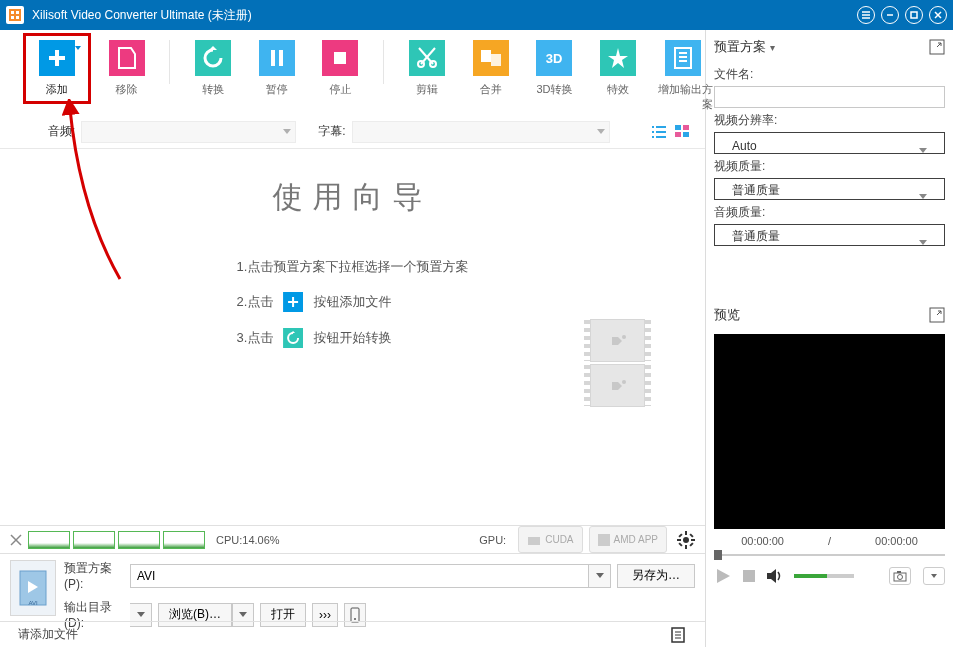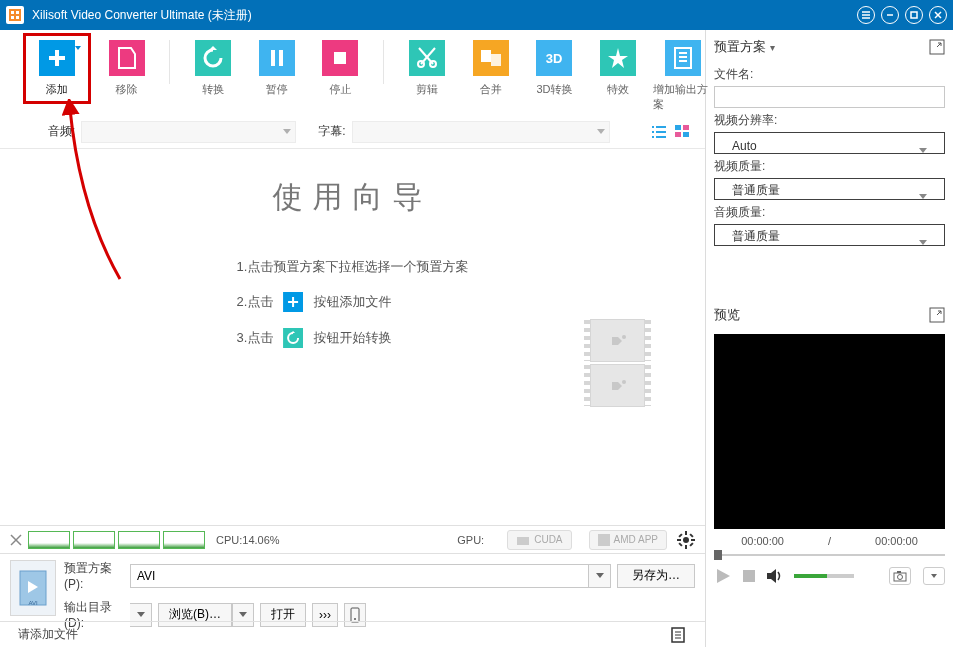--- a/index.html
+++ b/index.html
@@ -44,21 +44,21 @@
 .filmclip .frame::before { left: -7px; }
 .filmclip .frame::after { right: -7px; }
 .arrow { position: absolute; left: 60px; top: -50px; }
 
 .cpubar { height: 28px; border-top: 1px solid #e0e0e0; display: flex; align-items: center; padding: 0 10px; font-size: 11px; color: #555; }
 .cpubar .close-x { width: 12px; height: 12px; margin-right: 6px; cursor: pointer; }
 .cpubar .core { width: 42px; height: 18px; border: 1px solid #55b855; margin-right: 3px; position: relative; overflow: hidden; }
 .cpubar .core::after { content: ""; position: absolute; left: 0; right: 0; bottom: 0; height: 5px; background: linear-gradient(to top, #3a9c3a, transparent); }
 .cpubar .cputxt { margin-left: 8px; margin-right: auto; }
 .cpubar .gpulbl { margin-right: 6px; }
-.gpu-btn { height: 20px; border: 1px solid #ddd; background: #f4f4f4; padding: 0 8px; display: flex; align-items: center; font-size: 10px; color: #aaa; border-radius: 3px; margin-left: 17px; }
+.gpu-btn { height: 27px; border: 1px solid #ddd; background: #f4f4f4; padding: 0 8px; display: flex; align-items: center; font-size: 10px; color: #aaa; border-radius: 3px; margin-left: 6px; }
 .gear { width: 18px; height: 18px; margin-left: 10px; cursor: pointer; }
 
 .profilebar { height: 68px; border-top: 1px solid #e0e0e0; display: flex; padding: 6px 10px; gap: 8px; }
 .preset-icon { width: 46px; height: 56px; border: 1px solid #d8d8d8; background: #eef3f8; display: flex; align-items: center; justify-content: center; }
 .profilebar .rows { flex: 1; display: flex; flex-direction: column; gap: 8px; }
 .profilebar .row { display: flex; align-items: center; }
 .profilebar .rlbl { font-size: 12px; color: #444; width: 66px; }
 .profilebar .rinput { flex: 1; height: 24px; border: 1px solid #c8c8c8; background: #fff; padding: 0 6px; font-size: 12px; display: flex; align-items: center; }
 .profilebar .rbtn { height: 24px; border: 1px solid #c8c8c8; background: #f7f7f7; padding: 0 10px; font-size: 12px; margin-left: 6px; cursor: pointer; display: flex; align-items: center; }
 .profilebar .caret-btn { height: 24px; width: 22px; border: 1px solid #c8c8c8; border-left: none; background: #f7f7f7; display: flex; align-items: center; justify-content: center; }
@@ -226,21 +226,21 @@
       <div class="tbtn">
         <div class="ticon">
             <svg width="36" height="36">
               <rect width="36" height="36" fill="#3fb4f0"></rect>
               <rect x="10" y="8" width="16" height="20" fill="none" stroke="#fff" stroke-width="2"></rect>
               <rect x="14" y="12" width="8" height="2" fill="#fff"></rect>
               <rect x="14" y="16" width="8" height="2" fill="#fff"></rect>
               <rect x="14" y="20" width="8" height="2" fill="#fff"></rect>
             </svg>
           </div>
-        <div class="tlabel" style="width:60px;text-align:left;">增加输出方案</div>
+        <div class="tlabel" style="width:60px;text-align:right;">增加输出方案</div>
       </div>
     </div>
 
     <div class="subbar">
       <span class="lbl">音频:</span>
       <div class="sel audio">
           <div class="caret"></div>
         </div>
       <span class="lbl" style="margin-left:22px;">字幕:</span>
       <div class="sel subtitle">

